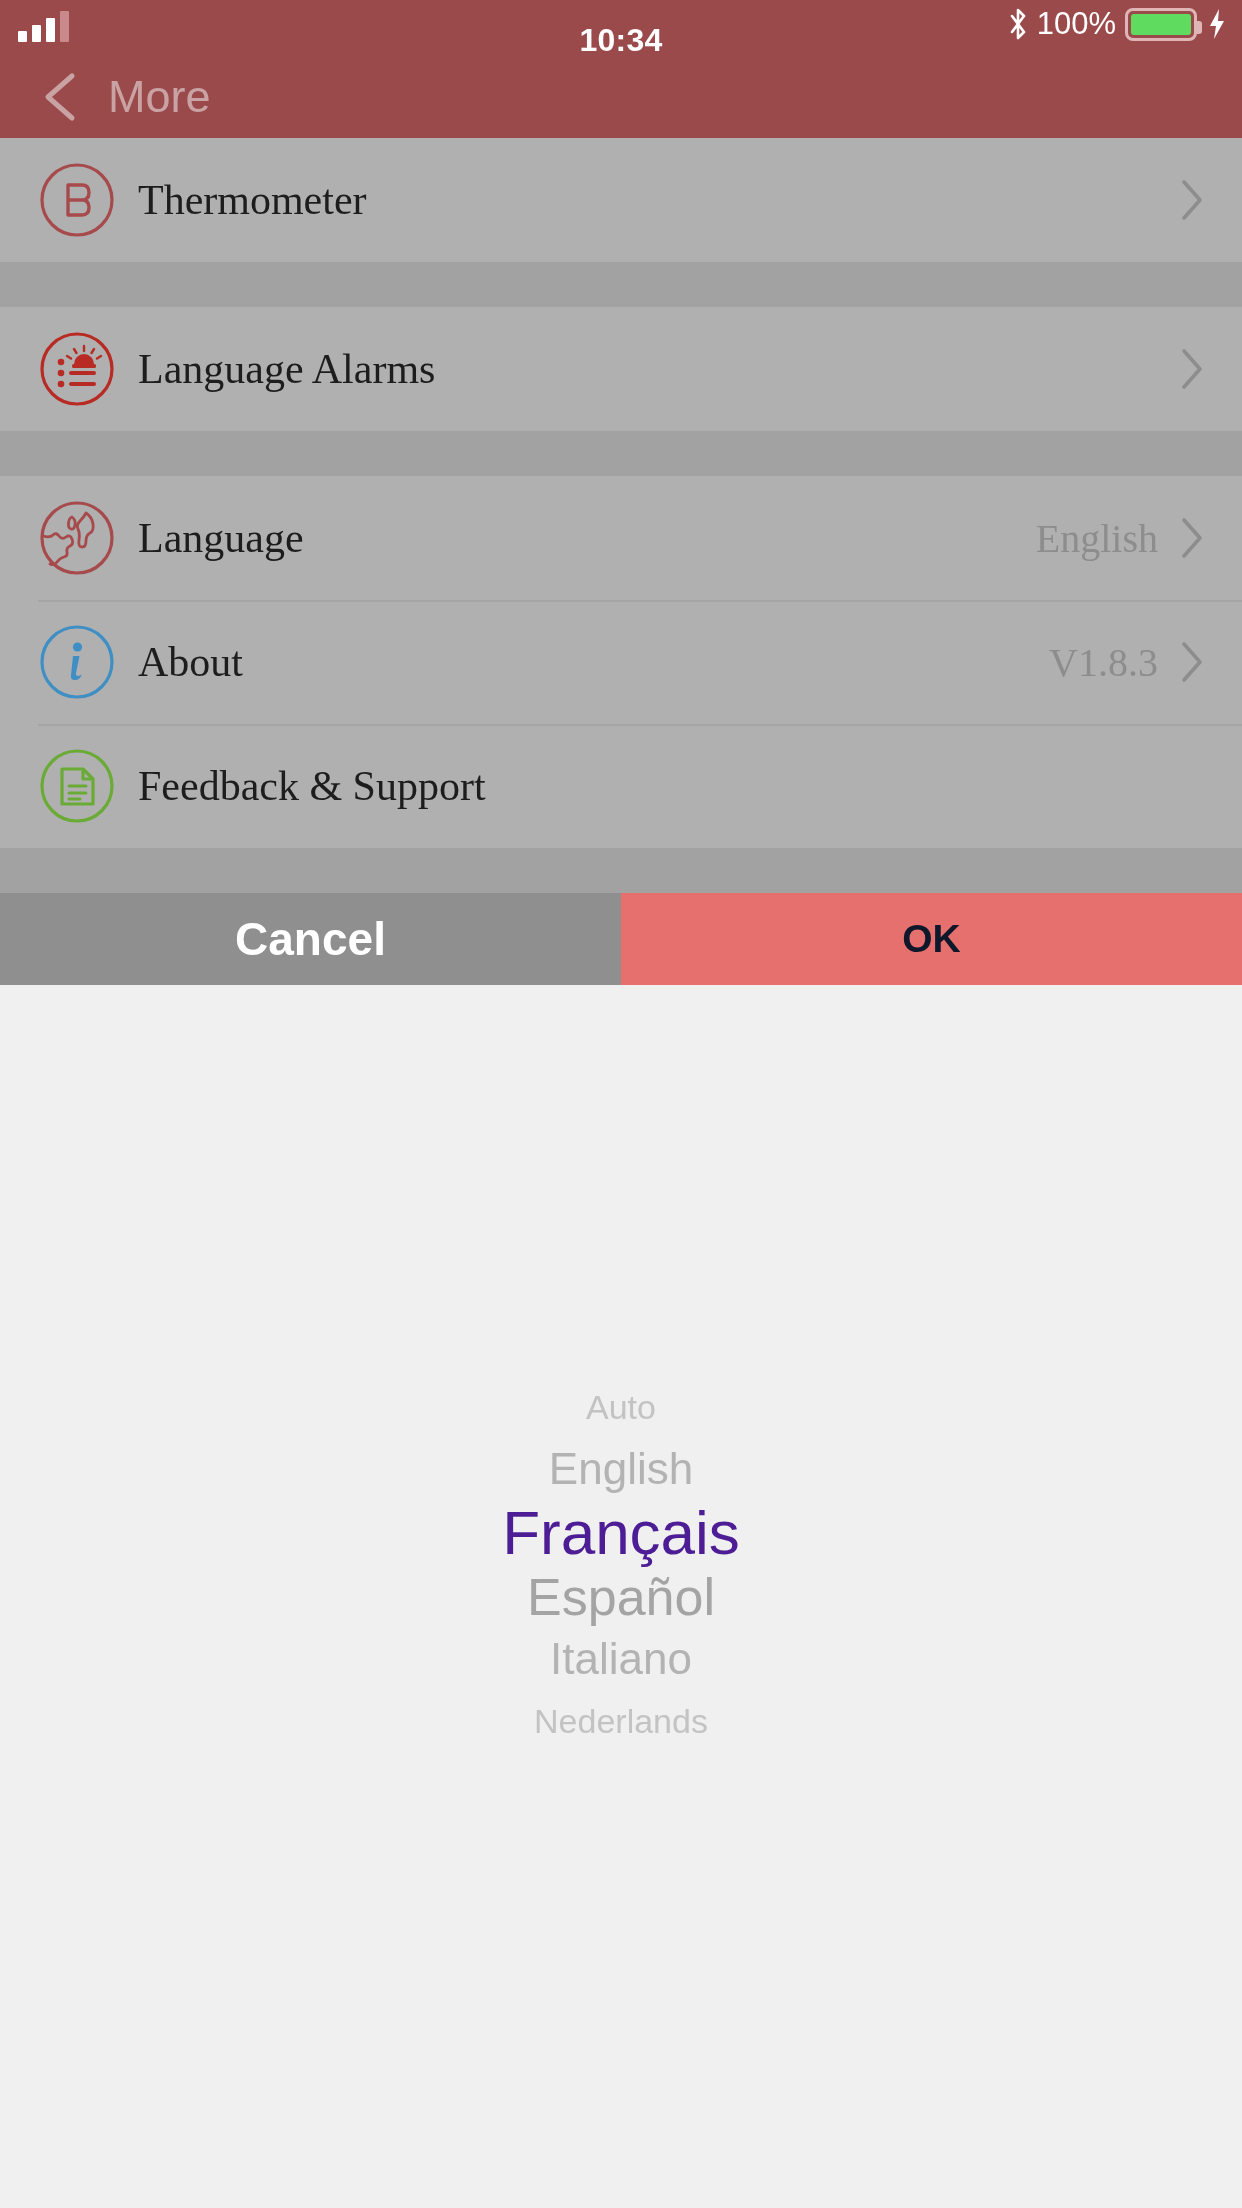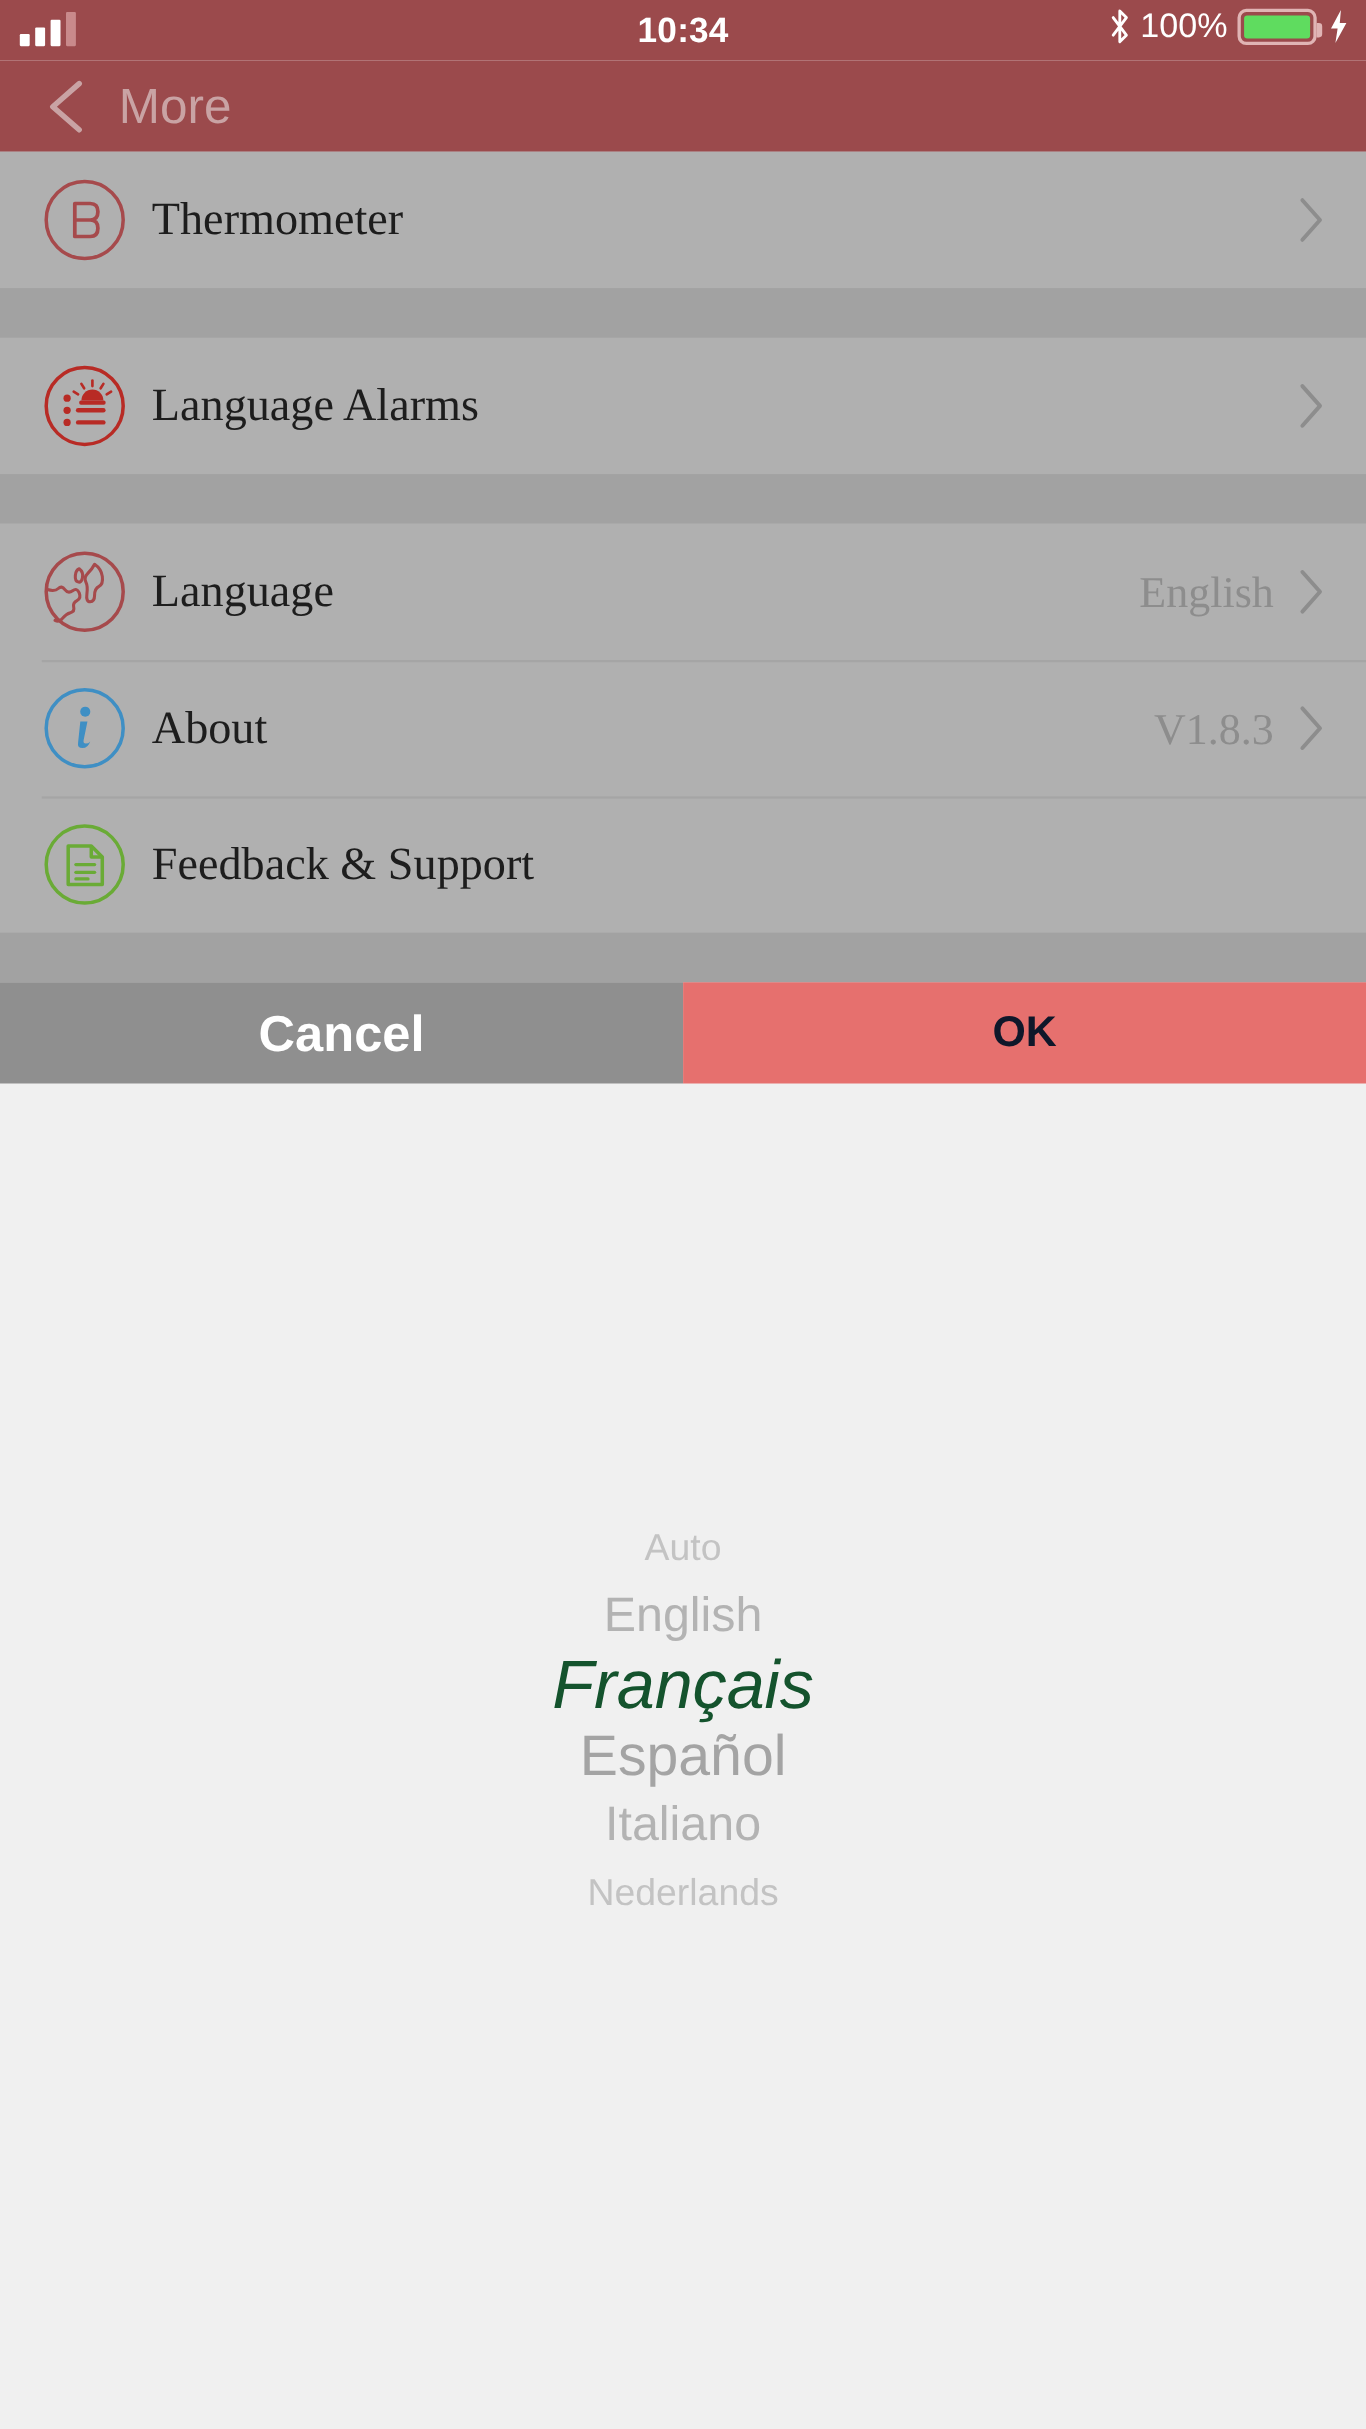--- a/index.html
+++ b/index.html
@@ -24,21 +24,21 @@
   .sb-signal { position:absolute; left:18px; top:12px; display:flex; align-items:flex-end; height:30px; gap:5px; }
   .sb-signal i { display:block; width:9px; background:#ffffff; border-radius:1px; }
   .sb-signal i:nth-child(1){ height:11px; }
   .sb-signal i:nth-child(2){ height:17px; }
   .sb-signal i:nth-child(3){ height:24px; }
   .sb-signal i:nth-child(4){ height:31px; background:#c98a8b; }
 
   .sb-time {
     position:absolute; left:0; right:0; text-align:center;
     color:#ffffff; font-size:32px; font-weight:600; letter-spacing:0.2px;
-    top:9px;
+    top:22px;
   }
   .sb-right { position:absolute; right:14px; top:6px; display:flex; align-items:center; gap:9px; }
   .sb-bt { width:20px; height:34px; }
   .sb-pct { color:#fff; font-size:31px; font-weight:500; }
   .sb-batt {
     width:72px; height:33px; border:3px solid #e0b5b5; border-radius:8px;
     padding:3px; position:relative;
   }
   .sb-batt span { display:block; height:100%; width:100%; background:#5fdc5f; border-radius:3px; }
   .sb-batt:after {
@@ -95,21 +95,21 @@
     top:84px;
     display:flex; flex-direction:column; align-items:center;
   }
   .pk {
     text-align:center; width:100%;
     color:#adadad; line-height:1;
   }
   .pk.d3 { font-size:34px; color:#c3c3c3; height:62px; display:flex;align-items:center;justify-content:center; }
   .pk.d2 { font-size:44px; color:#b3b3b3; height:62px; display:flex;align-items:center;justify-content:center; }
   .pk.d1 { font-size:52px; color:#a4a4a4; height:62px; display:flex;align-items:center;justify-content:center; }
-  .pk.sel { font-size:62px; color:#14532d; height:66px; display:flex;align-items:center;justify-content:center;font-style:italic; }
+  .pk.sel { font-size:62px; color:#4c1d95; height:66px; display:flex;align-items:center;justify-content:center; }
 </style>
 </head>
 <body>
 
 <div id="app-layer">
 
   <div id="status-bar">
     <div class="sb-signal">
       <i></i>
         <i></i>

